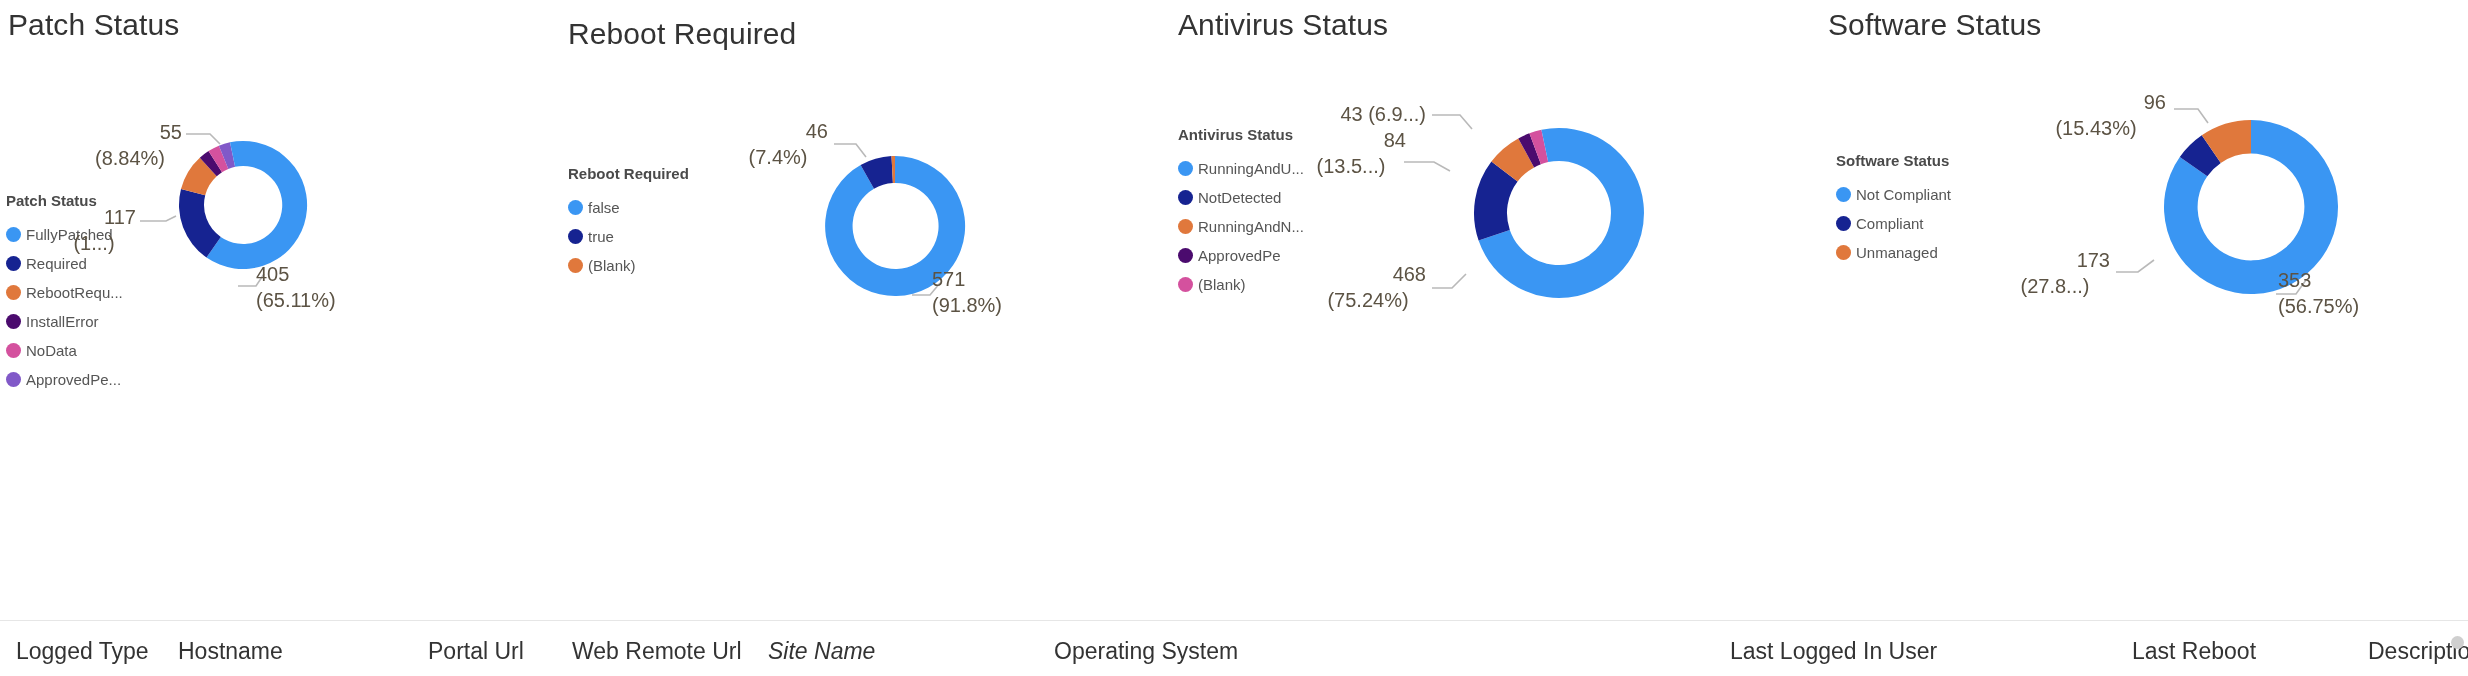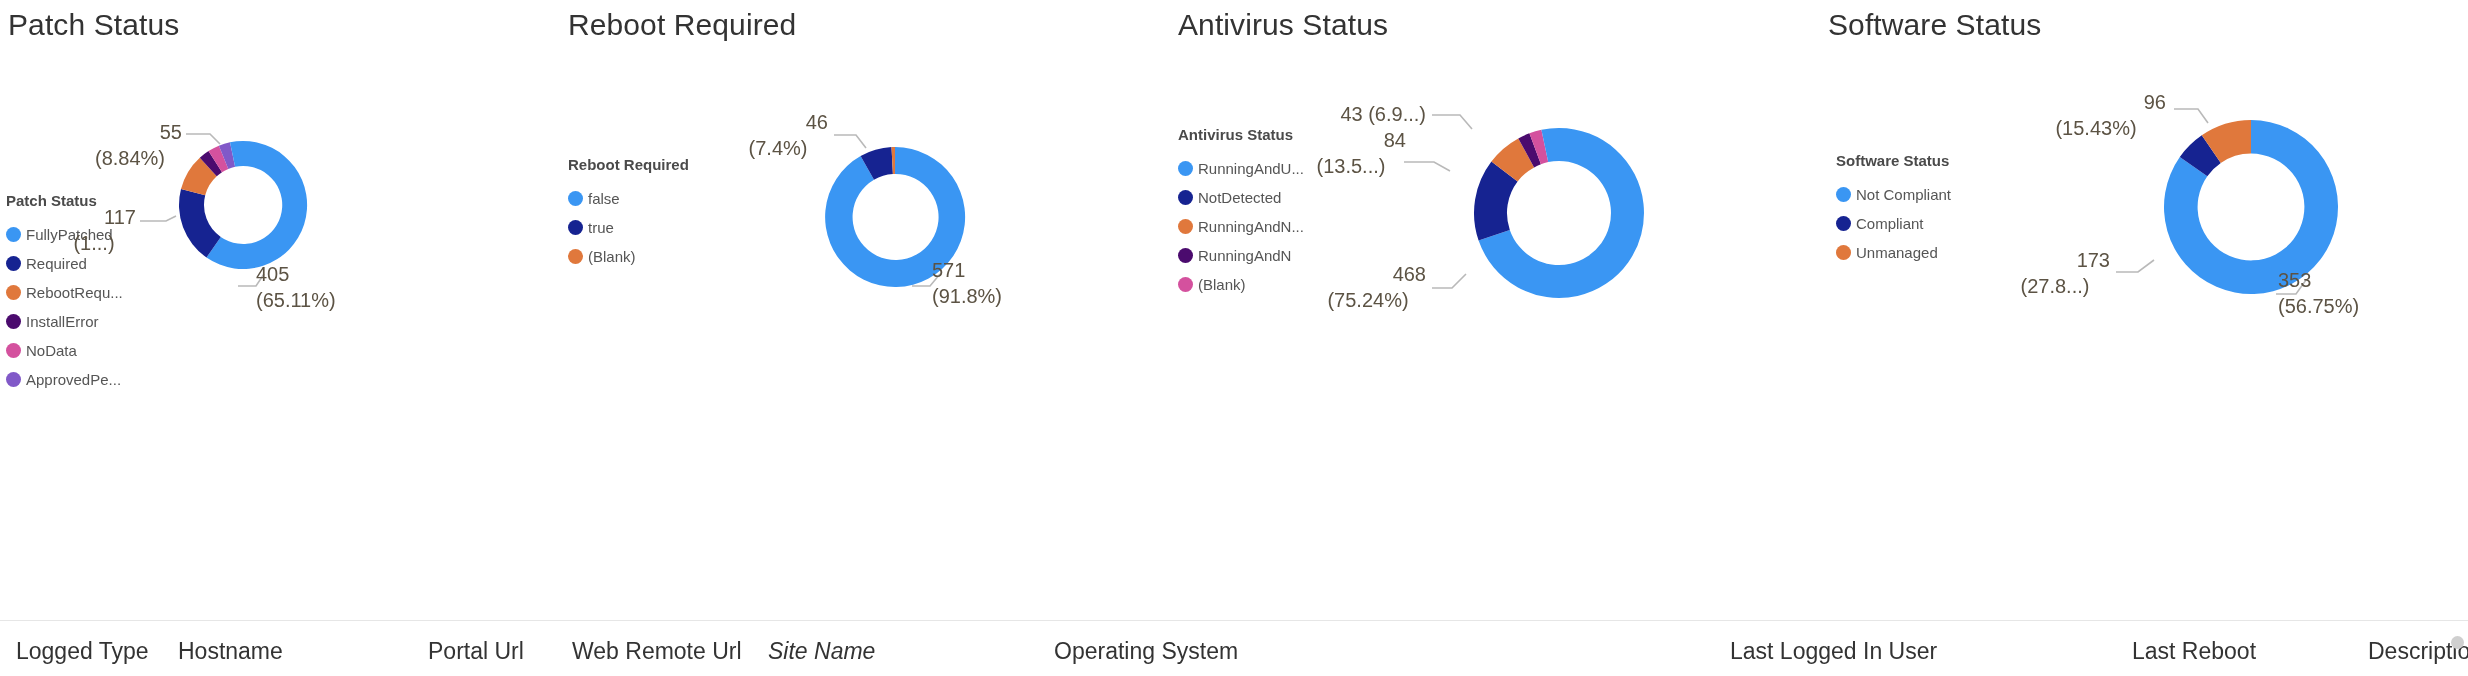--- a/index.html
+++ b/index.html
@@ -160,21 +160,21 @@
 
     <svg class="leader" style="left:238px; top:272px; width:28px; height:18px;" viewBox="0 0 28 18">
       <polyline points="0,14 18,14 26,2"></polyline>
     </svg>
     <div class="dlabel right" style="left:256px; top:262px;">
       <span>405</span>
       <span class="l2">(65.11%)</span>
     </div>
   </div>
 
-  <div class="panel" style="left:560px; width:610px;">
+  <div class="panel" style="left:560px; width:610px;margin-top:9px;">
     <div class="panel-title" style="left:8px; top:8px;">Reboot Required</div>
 
     <div class="legend" style="left:8px; top:156px;">
       <div class="legend-title">Reboot Required</div>
       <div class="legend-item">
         <span class="legend-swatch" style="background:#3a96f3"></span>
         <span class="legend-label">false</span>
       </div>
       <div class="legend-item">
         <span class="legend-swatch" style="background:#162391"></span>
@@ -228,21 +228,21 @@
       <div class="legend-item">
         <span class="legend-swatch" style="background:#162391"></span>
         <span class="legend-label">NotDetected</span>
       </div>
       <div class="legend-item">
         <span class="legend-swatch" style="background:#e0783c"></span>
         <span class="legend-label">RunningAndN...</span>
       </div>
       <div class="legend-item">
         <span class="legend-swatch" style="background:#4b0b6e"></span>
-        <span class="legend-label">RunningAndN</span>
+        <span class="legend-label">ApprovedPe</span>
       </div>
       <div class="legend-item">
         <span class="legend-swatch" style="background:#d4519e"></span>
         <span class="legend-label">(Blank)</span>
       </div>
     </div>
 
     <div class="donut-wrap" style="left:296px; top:120px;">
       <svg class="donut" width="186" height="186" viewBox="0 0 186 186">
         <g transform="translate(93,93)">

